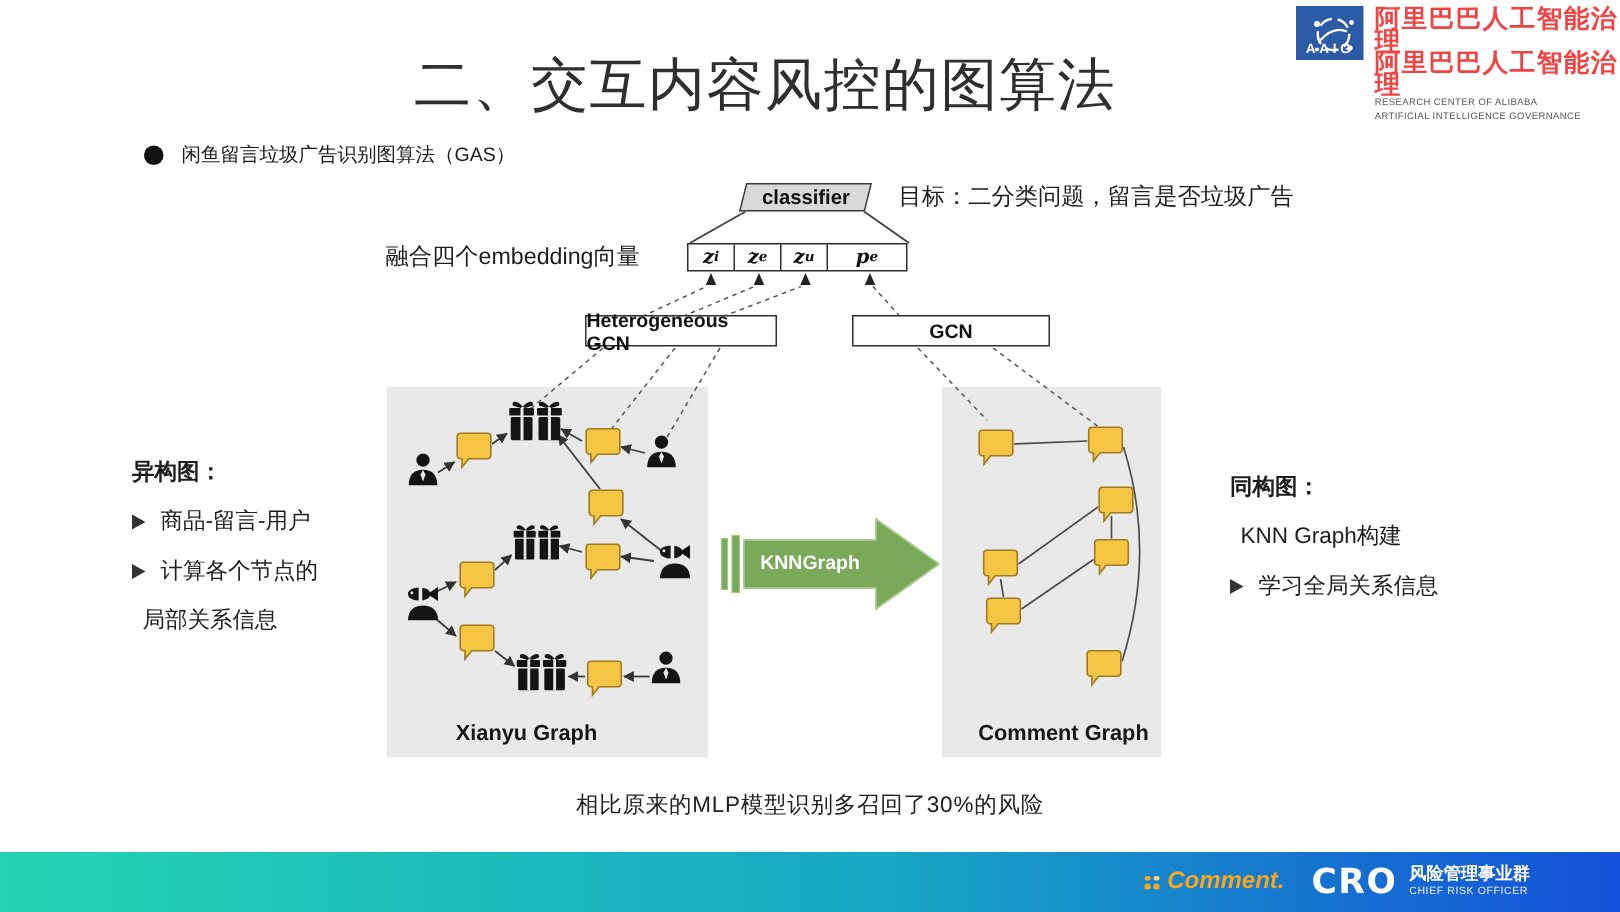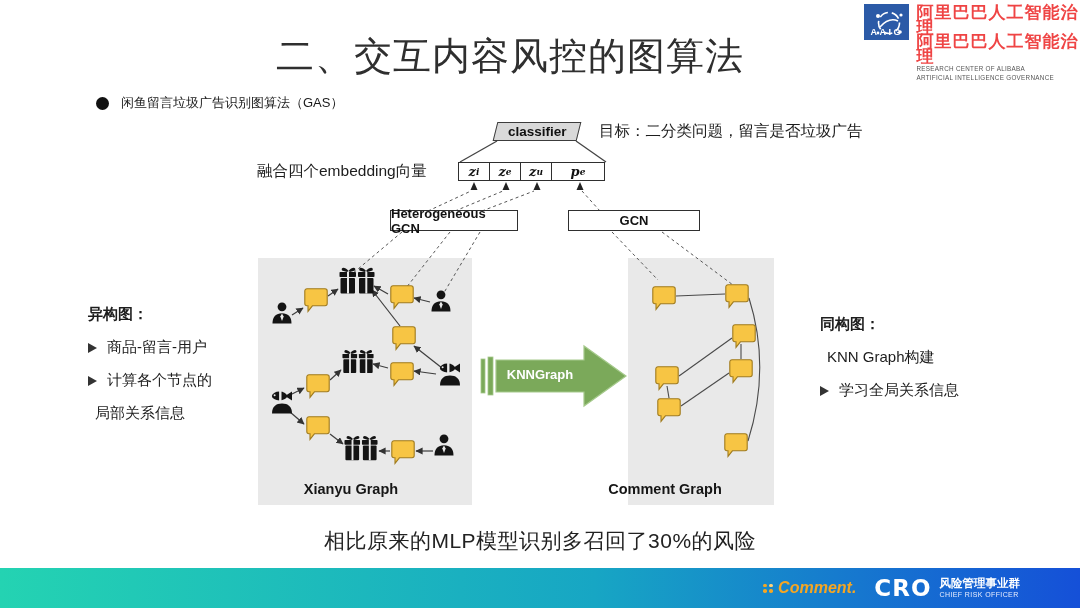--- a/index.html
+++ b/index.html
@@ -46,36 +46,36 @@
 
   .gcn-box { top:210px; height:21px; background:#fff; border:1.6px solid #2f2f2f;
              display:flex; align-items:center; justify-content:center;
              font-size:13px; font-weight:bold; color:#111; }
   #hetero-box { left:390px; width:128px; }
   #gcn-box { left:568px; width:132px; }
 
   
   .caption { font-size:14.5px; font-weight:bold; color:#161616; text-align:center; }
   #xianyu-caption { left:244px; top:481px; width:214px; }
-  #comment-caption { left:592px; top:481px; width:146px; }
+  #comment-caption { left:636px; top:481px; width:146px; }
   #knn-label { left:497px; top:367px; width:86px; text-align:center;
                font-size:13px; font-weight:bold; color:#fff; }
 
   
   .notes { font-size:15px; color:#1d1d1d; }
   .notes .head { font-weight:bold; }
   .note-row { display:flex; gap:10px; align-items:center; margin-top:14px; height:19px;}
   .tri { width:0; height:0; border-left:9px solid #333;
          border-top:5.5px solid transparent; border-bottom:5.5px solid transparent; flex:none;}
   .indent { margin-left:7px;align-items:flex-end; }
   #left-notes { left:88px; top:305px; }
   #right-notes { left:820px; top:315px; }
 
   #conclusion { left:0; top:527px; width:1080px; text-align:center;
-                font-size:21px; color:#222; letter-spacing:.5px;}
+                font-size:15px; color:#222; letter-spacing:.5px;}
 
   
   #footer { left:0; top:568px; width:1080px; height:40px;
             background:linear-gradient(90deg,#24d3b2 0%, #17a6c4 55%, #1550d8 100%);
             display:flex; align-items:center; }
   #footer .spacer { flex:1; }
   #datafun { display:flex; align-items:center; gap:5px; margin-right:18px; }
   #datafun .dots { display:grid; grid-template-columns:4px 4px; gap:2px; }
   #datafun .dots i { width:3.5px; height:3.5px; border-radius:50%; background:#f5a623; }
   #datafun .dots i:nth-child(2){ background:#ffd27a; }

